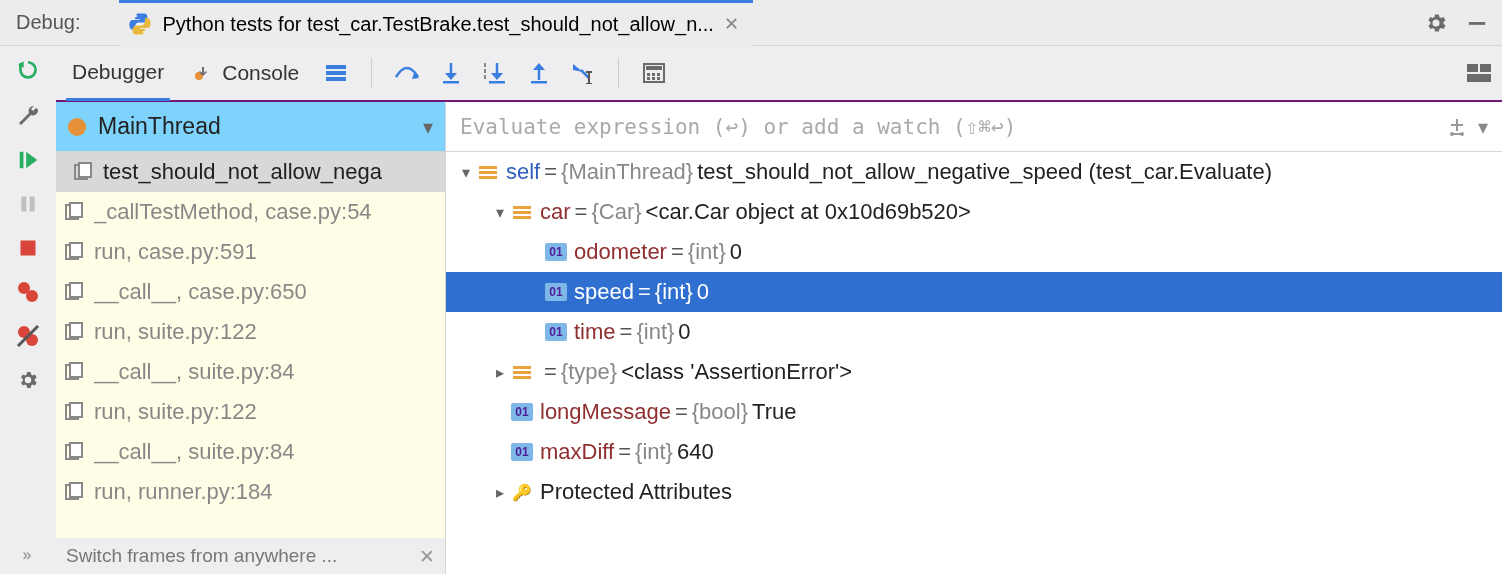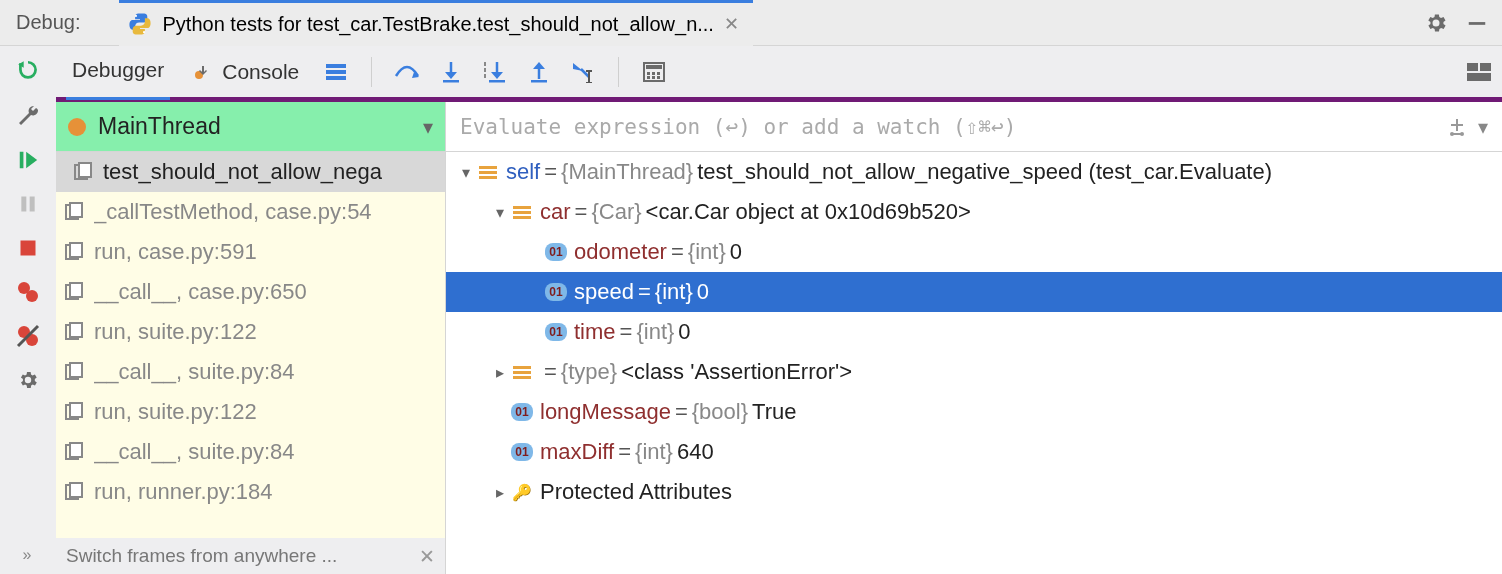--- a/index.html
+++ b/index.html
@@ -19,34 +19,34 @@
   
   .body { flex: 1; display: flex; min-height: 0; }
   .gutter { width: 56px; background: #eeeef0; display: flex; flex-direction: column; align-items: center; padding-top: 12px; gap: 16px; }
   .gutter .ico { width: 28px; height: 28px; display: flex; align-items: center; justify-content: center; }
   .gutter .spacer-flex { flex: 1; }
   .gutter .more { color: #888; font-size: 16px; letter-spacing: 2px; padding-bottom: 10px; }
 
   .main { flex: 1; display: flex; flex-direction: column; min-width: 0; }
 
   
-  .toolbar { display: flex; align-items: center; height: 56px; background: #eeeef0; border-bottom: 5px solid #701a75; padding: 0 10px; gap: 18px; position: relative; }
+  .toolbar { display: flex; align-items: center; height: 56px; background: #eeeef0; border-bottom: 2px solid #701a75; padding: 0 10px; gap: 18px; position: relative; }
   .toolbar .tab-btn { padding: 0 6px; font-size: 21px; color: #333; height: 56px; display: flex; align-items: center; }
   .toolbar .tab-btn.active { border-bottom: 3px solid #3a7edf; }
   .toolbar .console-tab { display:flex; align-items:center; gap:12px; }
   .toolbar .sep { width: 1px; height: 30px; background: #cfcfcf; margin: 0 4px; }
   .toolbar .tb-ico { width: 26px; display:flex; justify-content:center; }
   .toolbar .right { margin-left: auto; display:flex; align-items:center; gap:8px; }
 
   
   .content { flex:1; display:flex; min-height:0; }
 
   
   .frames { width: 390px; display:flex; flex-direction:column; border-right:1px solid #d5d5d5; min-height:0; }
-  .thread-select { display:flex; align-items:center; height:50px; background:#86efac; border-bottom:1px solid #d5d5d5; padding:0 12px; gap:12px; }
+  .thread-select { display:flex; align-items:center; height:50px; background:#7dd3fc; border-bottom:1px solid #d5d5d5; padding:0 12px; gap:12px; }
   .thread-select .dot { width:18px; height:18px; border-radius:50%; background:#e69138; }
   .thread-select .name { flex:1; font-size:23px; color:#222; }
   .thread-select .chev { color:#666; }
 
   .frame-list { flex:1; overflow:hidden; background:#fffde6; }
   .frame-row { display:flex; align-items:center; height:40px; padding:0 6px 0 6px; gap:8px; white-space:nowrap; color:#888; overflow:hidden; }
   .frame-row.active { background:#d8d8d8; color:#222;padding-left:15px; }
   .frame-row .ficon { flex:0 0 24px; display:flex; justify-content:center; }
   .frame-row .ftext { font-size:22px; overflow:hidden; text-overflow:ellipsis; }
   .frame-row.active .ftext { color:#222; }
@@ -70,21 +70,21 @@
   .vrow .kname { color:#8f2f2f; }
   .vrow .kname.link { color:#2f5fbf; }
   .vrow .eq { color:#555; margin:0 4px; }
   .vrow .type { color:#888; }
   .vrow .val { color:#222; margin-left:4px; }
   .vrow.selected { background:#2f6fd0; color:#fff; }
   .vrow.selected .kname, .vrow.selected .eq, .vrow.selected .type, .vrow.selected .val { color:#fff; }
 
   
   svg { display:block; }
-  .badge01 { display:inline-flex; align-items:center; justify-content:center; width:22px; height:18px; background:#7fb8e8; color:#7f1d1d; font-size:12px; font-weight:bold; border-radius:8px; }
+  .badge01 { display:inline-flex; align-items:center; justify-content:center; width:22px; height:18px; background:#7fb8e8; color:#4c1d95; font-size:12px; font-weight:bold; border-radius:2px; }
   .struct-icon span { display:inline-block; width:18px; height:3px; background:#e8a33d; margin:1px 0; }
   .struct-icon { display:inline-flex; flex-direction:column; justify-content:center; }
   .key-icon { color:#bba; font-size:16px; }
 </style>
 </head>
 <body>
 
 <div class="root">
 
   <div class="titlebar">

